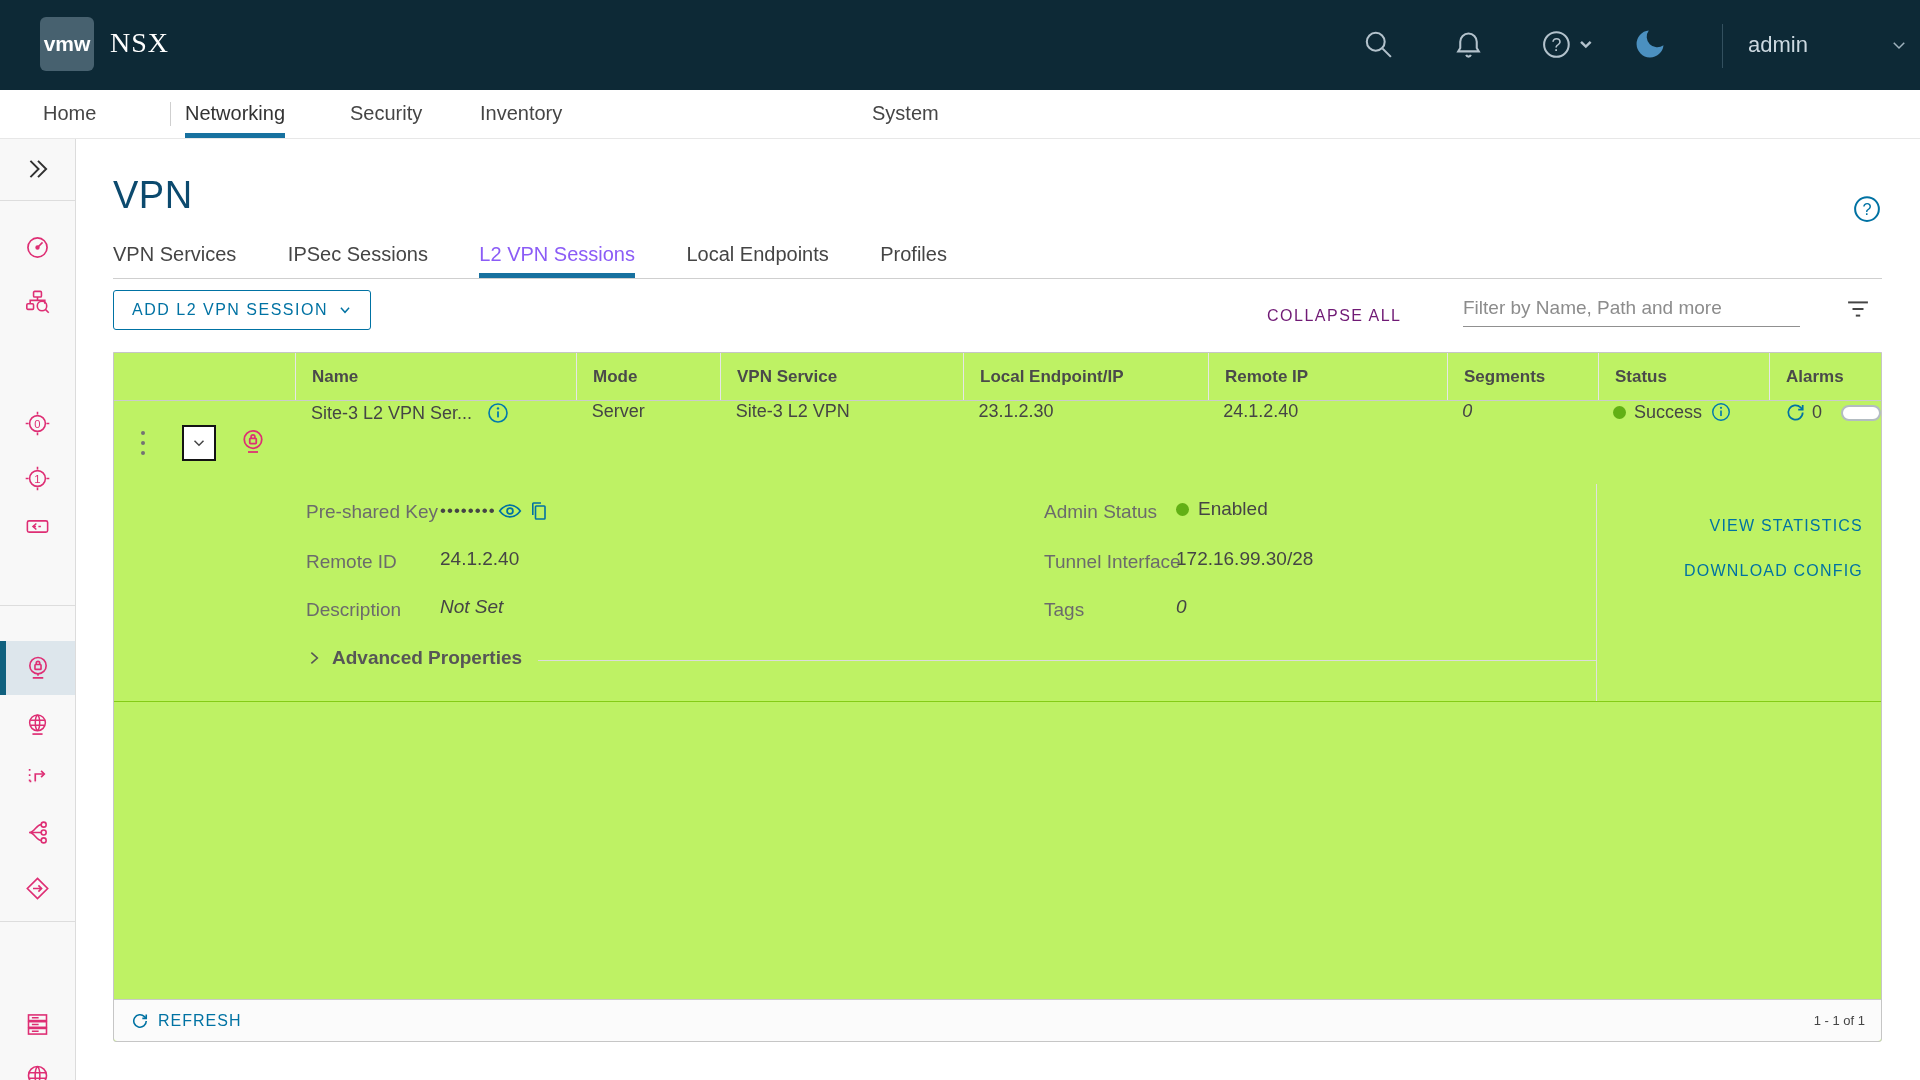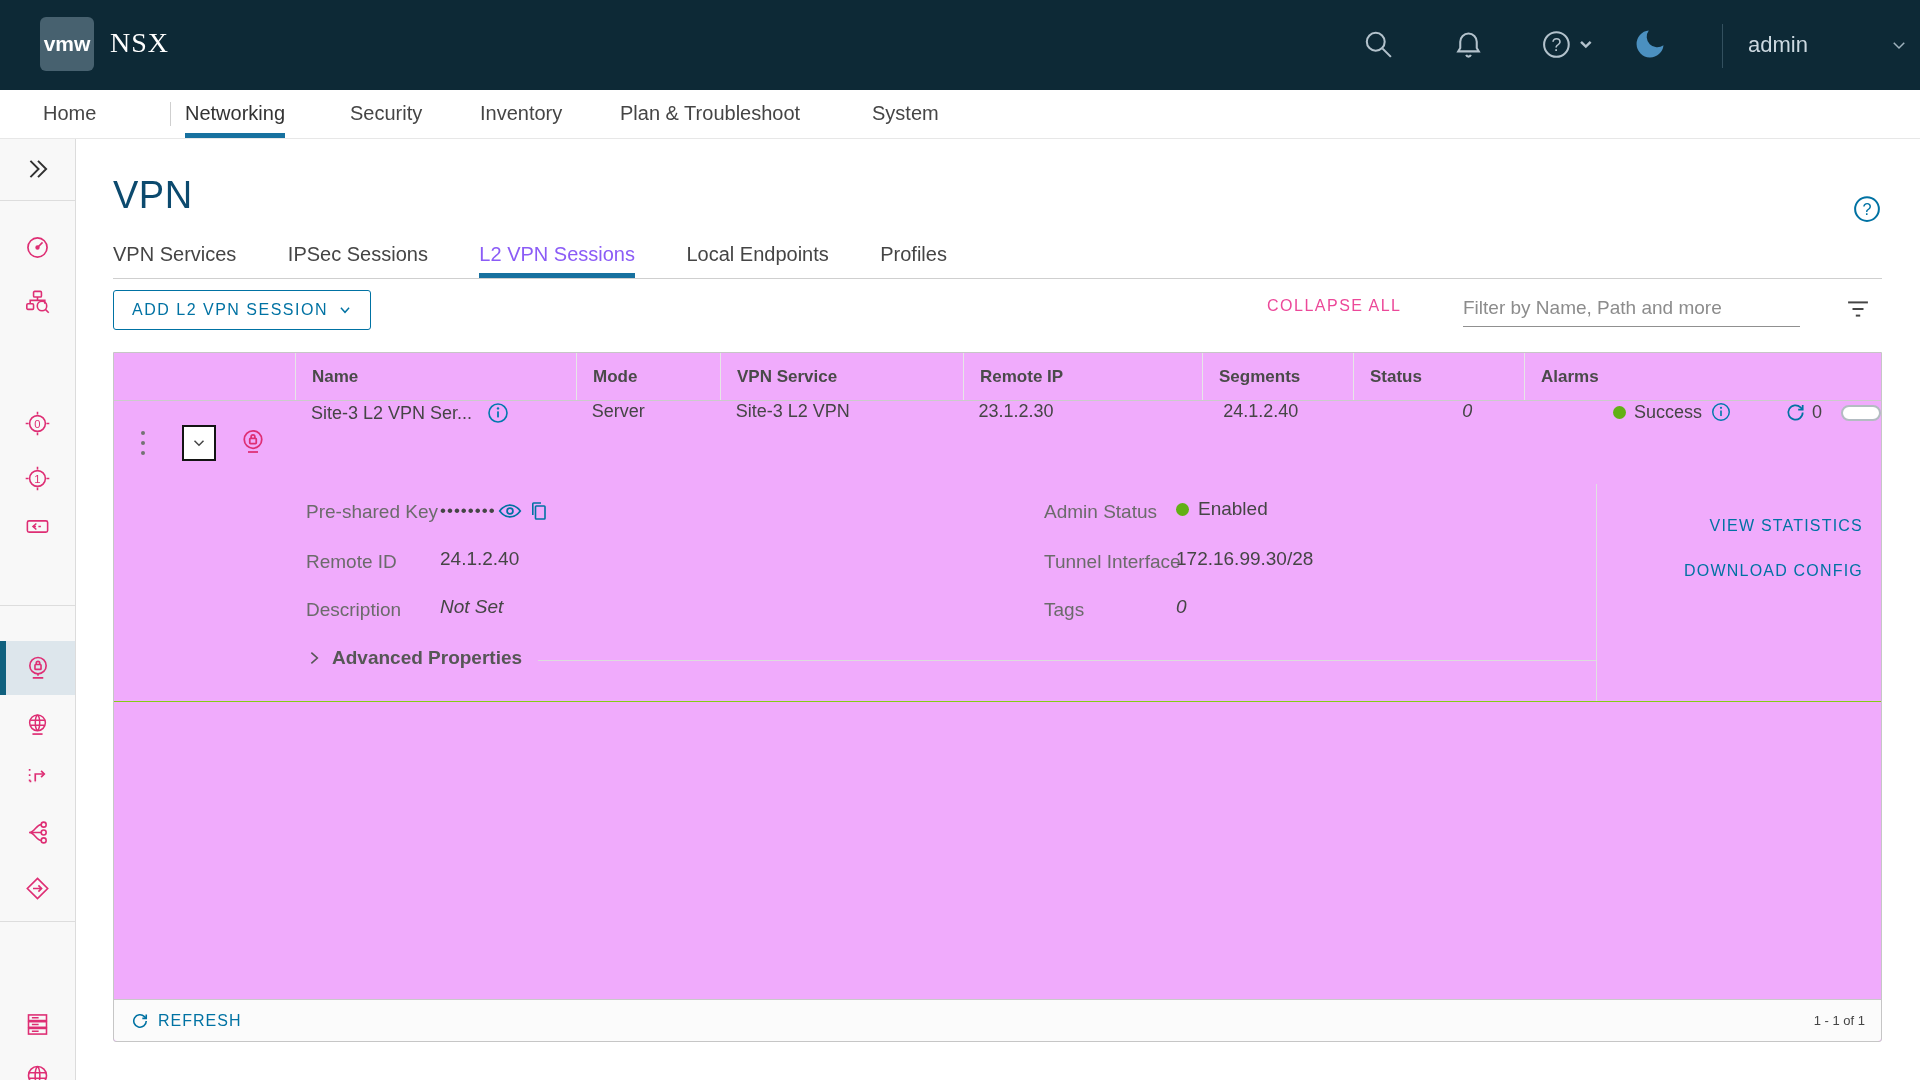--- a/index.html
+++ b/index.html
@@ -41,30 +41,30 @@
   .page-title { position:absolute; left:37px; top:36px; font-size:38px; font-weight:300; color:#0c4a6e; letter-spacing:0.5px; }
   .help-circle { position:absolute; left:1776px; top:56px; width:30px; height:30px; color:#0072a3; cursor:pointer; }
 
   .tabs { position:absolute; left:37px; top:97px; width:1769px; height:43px; border-bottom:1px solid #cfcfcf; white-space:nowrap; }
   .tab { display:inline-block; height:38px; line-height:38px; margin-right:47px; font-size:20px; color:#454545;
          border-bottom:5px solid transparent; cursor:pointer; }
   .tab.active { border-bottom-color:#17719f; color:#8b5cf6; }
 
   .add-btn { position:absolute; left:37px; top:152px; height:38px; padding:0 18px; border:1px solid #0072a3; border-radius:3px;
              background:#fff; color:#0072a3; font-size:16px; letter-spacing:1.5px; display:flex; align-items:center; gap:10px; cursor:pointer; }
-  .collapse-all { position:absolute; left:1191px; top:159px; color:#ec4899; font-size:16px; letter-spacing:1.5px; cursor:pointer; }
+  .collapse-all { position:absolute; left:1191px; top:169px; color:#701a75; font-size:16px; letter-spacing:1.5px; cursor:pointer; }
   .filter-box { position:absolute; left:1387px; top:152px; width:337px; height:36px; border-bottom:1px solid #909090; }
   .filter-box input { width:100%; height:100%; border:none; outline:none; background:transparent; font-family:"Liberation Sans",sans-serif;
                       font-size:19px; color:#454545; }
   .filter-box input::placeholder { color:#8c8c8c; }
   .filter-icon { position:absolute; left:1768px; top:160px; width:28px; height:22px; color:#454545; cursor:pointer; }
 
   
   .card { position:absolute; left:37px; top:214px; width:1769px; height:690px; border:1px solid #c6c6c6; border-radius:0 0 3px 3px;
-          box-sizing:border-box; background:#f0abfc; }
+          box-sizing:border-box; background:#bef264; }
   .thead { display:flex; height:47px; border-bottom:1px solid #cbcbcb; }
   .th { box-sizing:border-box; padding-left:16px; line-height:47px; font-size:17px; font-weight:bold; color:#4a4a4a;
         border-left:1px solid #e6e6e6; white-space:nowrap; overflow:hidden; }
   .th.c0 { border-left:none; }
   .c0{width:181px;} .c1{width:281px;} .c2{width:144px;} .c3{width:243px;} .c4{width:245px;}
   .c5{width:239px;} .c6{width:151px;} .c7{width:171px;} .c8{flex:1;}
   .trow { display:flex; height:83px; align-items:flex-start; }
   .td { box-sizing:border-box; padding-left:16px; font-size:18px; color:#454545; white-space:nowrap; }
   .td-controls { position:relative; height:100%; padding-left:0; }
   .kebab { position:absolute; left:22px; top:27px; width:14px; height:30px; color:#737373; cursor:pointer; }
@@ -139,21 +139,20 @@
     </span>
   </div>
 </div>
 
 <div class="navbar">
   <div class="nav-item" style="left:43px">Home</div>
   <div class="nav-vdiv"></div>
   <div class="nav-item active" style="left:185px">Networking</div>
   <div class="nav-item" style="left:350px">Security</div>
   <div class="nav-item" style="left:480px">Inventory</div>
-  <div class="nav-item" style="left:620px">Plan &amp; Troubleshoot</div>
   <div class="nav-item" style="left:872px">System</div>
 </div>
 
 <div class="sidebar">
   <div class="side-expand">
     <svg width="26" height="26" viewBox="0 0 24 24" fill="none" stroke="currentColor" stroke-width="1.8">
         <polyline points="5,4.5 12.5,12 5,19.5"></polyline>
         <polyline points="12,4.5 19.5,12 12,19.5"></polyline>
       </svg>
   </div>
@@ -291,20 +290,21 @@
         <line x1="10" y1="16" x2="14" y2="16"></line>
       </svg>
   </div>
 
   <div class="card">
     <div class="thead">
       <div class="th c0"></div>
       <div class="th c1">Name</div>
       <div class="th c2">Mode</div>
       <div class="th c3">VPN Service</div>
+      <div class="th c4">Local Endpoint/IP</div>
       <div class="th c5">Remote IP</div>
       <div class="th c6">Segments</div>
       <div class="th c7">Status</div>
       <div class="th c8">Alarms</div>
     </div>
 
     <div class="trow">
       <div class="td td-controls c0">
         <div class="kebab">
           <svg width="14" height="30" viewBox="0 0 8 30">

